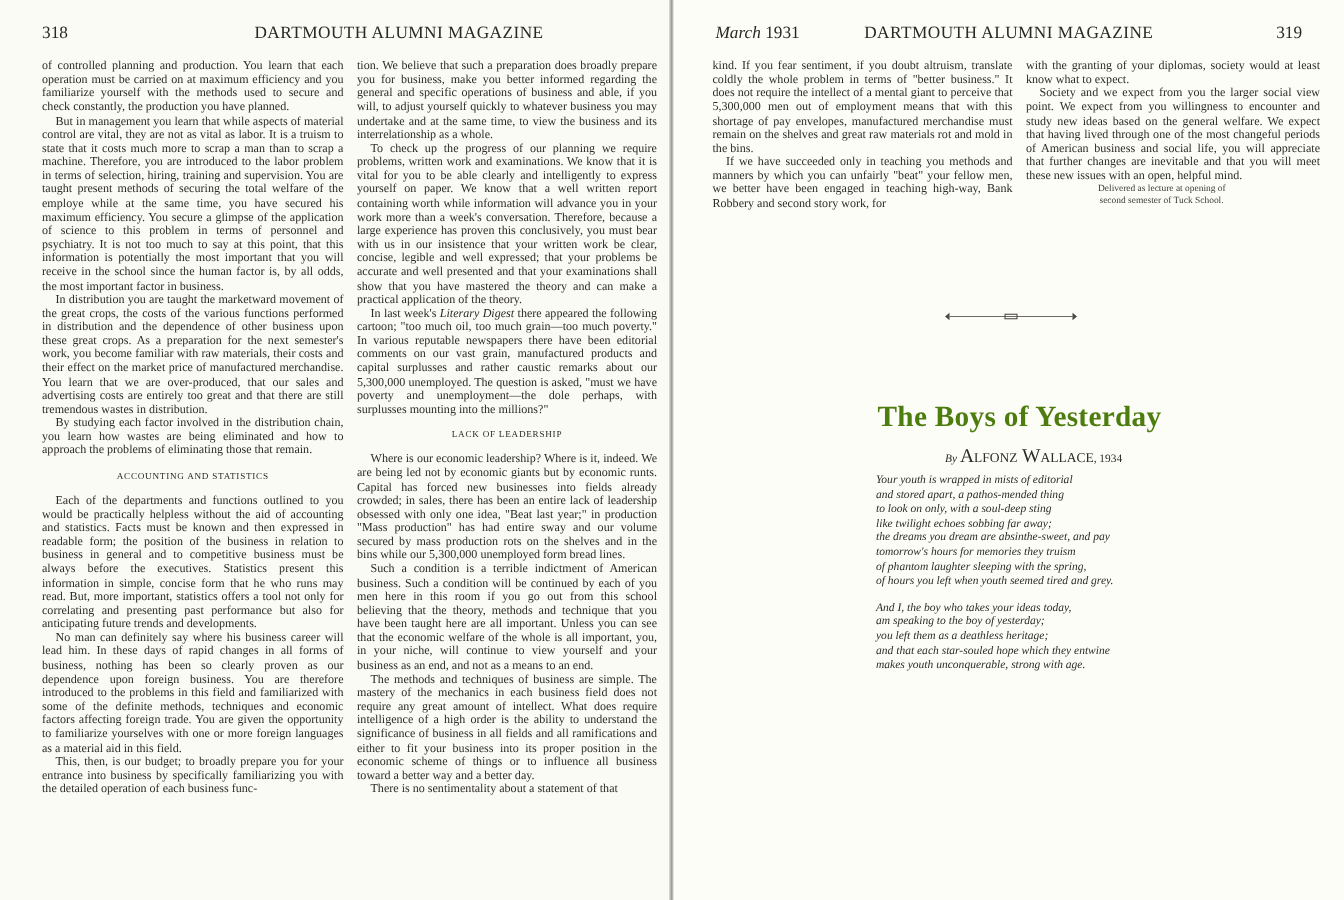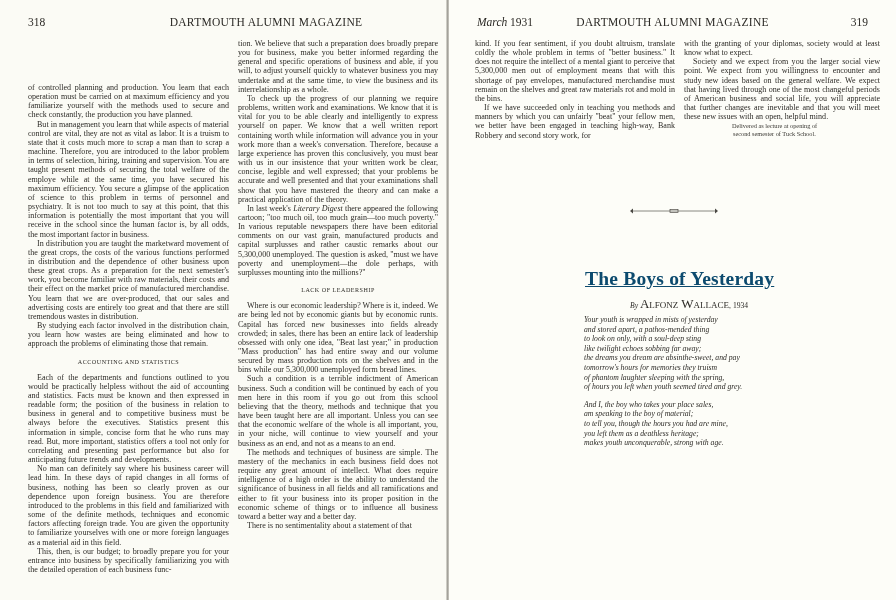--- a/index.html
+++ b/index.html
@@ -46,42 +46,41 @@
     color: #2d2b27;
   }
   .col p { margin: 0; text-indent: 0; }
   .col p.ind { text-indent: 9px; }
   .col .sect {
     text-align: center; font-size: 6.1px; letter-spacing: 0.5px;
     margin: 9px 0 6px 0; text-transform: uppercase;
   }
   .col i { font-style: italic; }
 
-  .lc1 { left: 28px; width: 201px; margin-top: 44px; }
+  .lc1 { left: 28px; width: 201px; }
   .lc2 { left: 238px; width: 200px; }
   .rc1 { left: 26px; width: 200px; }
   .rc2 { left: 235px; width: 196px; }
 
   .note {
     font-size: 6.3px; line-height: 7.6px; margin-left: 48px; margin-top: 1px;
     text-align: left; color: #3a3833;
   }
 
   .ornament {
     position: absolute; left: 180px; top: 207px; width: 90px; height: 8px;
   }
 
   .title {
     position: absolute; left: 136px; top: 268px;
     font-family: "Liberation Serif", serif;
     font-weight: bold;
     font-size: 19.5px;
-    color: #0c4a6e;
+    color: #4d7c0f;
     letter-spacing: 0.2px;
-    text-decoration: underline;
   }
   .byline {
     position: absolute; left: 181px; top: 296px;
     font-family: "Liberation Serif", serif;
     font-size: 7.6px; color: #2d2b27;
   }
   .byline .sc { font-variant: small-caps; font-size: 13px; }
   .byline i { font-style: italic; }
 
   .poem {
@@ -158,30 +157,30 @@
   </svg>
 
   <div class="title">The Boys of Yesterday</div>
   <div class="byline">
     <i>By</i>
     <span class="sc">Alfonz Wallace</span><span>, 1934</span>
   </div>
 
   <div class="poem">
     <div class="stanza">
-      <span class="line">Your youth is wrapped in mists of yesterday</span>
+      <span class="line">Your youth is wrapped in mists of editorial</span>
       <span class="line">and stored apart, a pathos-mended thing</span>
       <span class="line">to look on only, with a soul-deep sting</span>
       <span class="line">like twilight echoes sobbing far away;</span>
       <span class="line">the dreams you dream are absinthe-sweet, and pay</span>
       <span class="line">tomorrow's hours for memories they truism</span>
       <span class="line">of phantom laughter sleeping with the spring,</span>
       <span class="line">of hours you left when youth seemed tired and grey.</span>
     </div>
     <div class="stanza">
-      <span class="line">And I, the boy who takes your place sales,</span>
-      <span class="line">am speaking to the boy of material;</span>
-      <span class="line">to tell you, though the hours you had are mine,</span>
+      <span class="line">And I, the boy who takes your ideas today,</span>
+      <span class="line">am speaking to the boy of yesterday;</span>
       <span class="line">you left them as a deathless heritage;</span>
+      <span class="line">and that each star-souled hope which they entwine</span>
       <span class="line">makes youth unconquerable, strong with age.</span>
     </div>
   </div>
 </div>
 
 </body></html>

